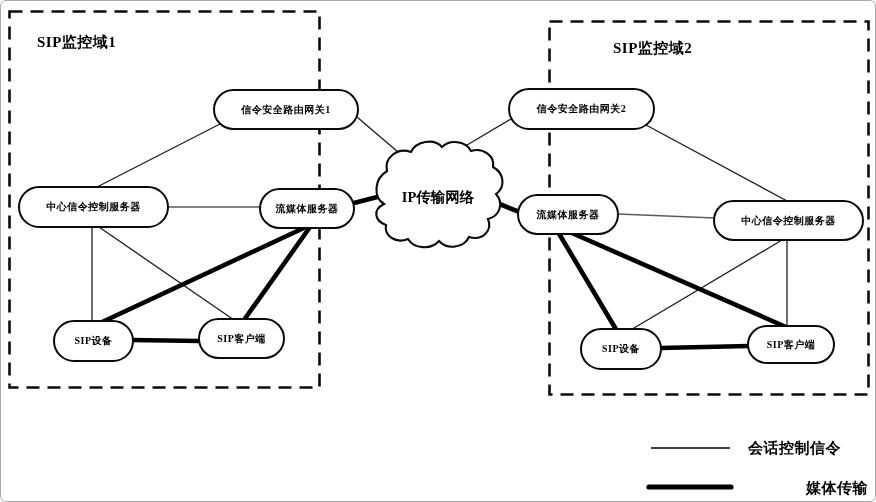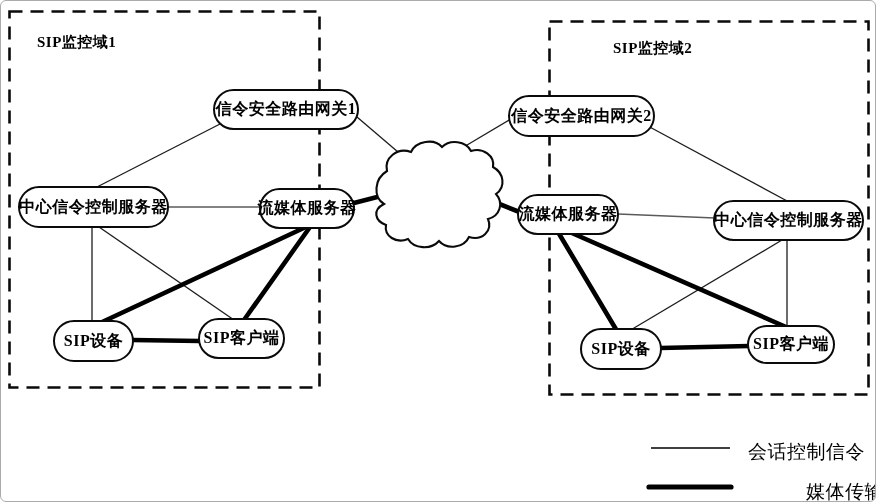--- a/index.html
+++ b/index.html
@@ -22,43 +22,43 @@
   }
   .node {
     position: absolute;
     box-sizing: border-box;
     background: #ffffff;
     border: 2.5px solid #0a0a0a;
     border-radius: 22px;
     display: flex;
     align-items: center;
     justify-content: center;
-    font-size: 16px;
+    font-size: 10px;
     font-weight: 600;
     white-space: nowrap;
     letter-spacing: 0.5px;
   }
   .float-label {
     position: absolute;
     font-size: 15px;
     font-weight: 600;
     white-space: nowrap;
     letter-spacing: 0.5px;
   }
   .cloud-label {
     position: absolute;
     font-size: 14.5px;
     font-weight: 600;
     white-space: nowrap;
     text-align: center;
   }
   .legend-label {
     position: absolute;
-    font-size: 19px;
-    font-weight: 400;
+    font-size: 15px;
+    font-weight: 700;
     white-space: nowrap;
     letter-spacing: 0.5px;
   }
 </style>
 </head>
 <body>
 
 <div class="canvas">
 
   <svg class="layer" viewBox="0 0 876 502">
@@ -110,23 +110,24 @@
 
   <div class="float-label" style="left:36px; top:32px;">SIP监控域1</div>
   <div class="float-label" style="left:612px; top:38px;">SIP监控域2</div>
 
   <div class="node" style="left:212px; top:88px;  width:146px; height:41px;">信令安全路由网关1</div>
   <div class="node" style="left:17px;  top:185px; width:151px; height:42px;">中心信令控制服务器</div>
   <div class="node" style="left:258px; top:187px; width:96px;  height:41px;">流媒体服务器</div>
   <div class="node" style="left:52px;  top:319px; width:81px;  height:42px;">SIP设备</div>
   <div class="node" style="left:197px; top:317px; width:87px;  height:41px;">SIP客户端</div>
 
-  <div class="node" style="left:507px; top:94px;  width:147px; height:42px;text-align:right;">信令安全路由网关2</div>
+  <div class="node" style="left:507px; top:87px;  width:147px; height:42px;text-align:right;">信令安全路由网关2</div>
   <div class="node" style="left:516px; top:193px; width:102px; height:41px;">流媒体服务器</div>
   <div class="node" style="left:712px; top:199px; width:151px; height:41px;">中心信令控制服务器</div>
   <div class="node" style="left:579px; top:327px; width:82px;  height:42px;">SIP设备</div>
   <div class="node" style="left:746px; top:324px; width:88px;  height:39px;">SIP客户端</div>
 
+  <div class="cloud-label" style="left:380px; top:187px; width:114px;">IP传输网络</div>
 
   <div class="legend-label" style="left:747px; top:438px;">会话控制信令</div>
   <div class="legend-label" style="left:805px; top:478px;">媒体传输</div>
 
 </div>
 
 </body></html>

